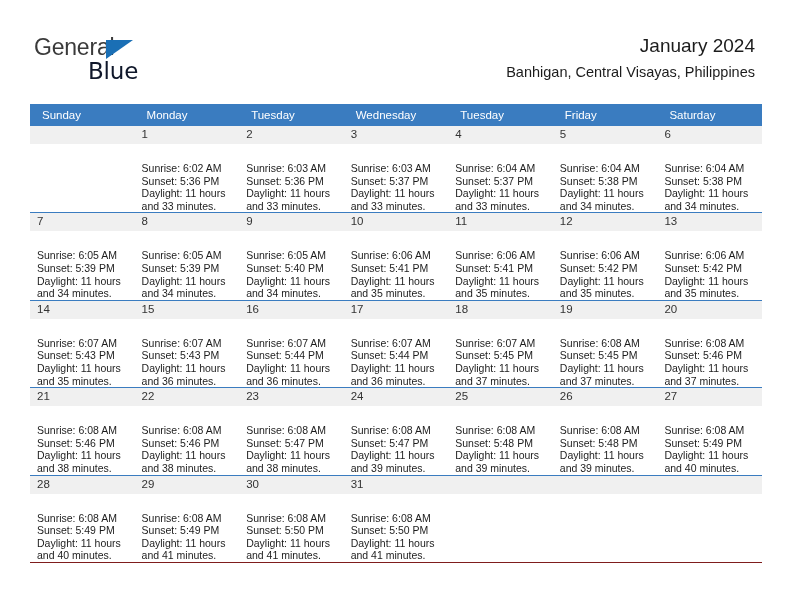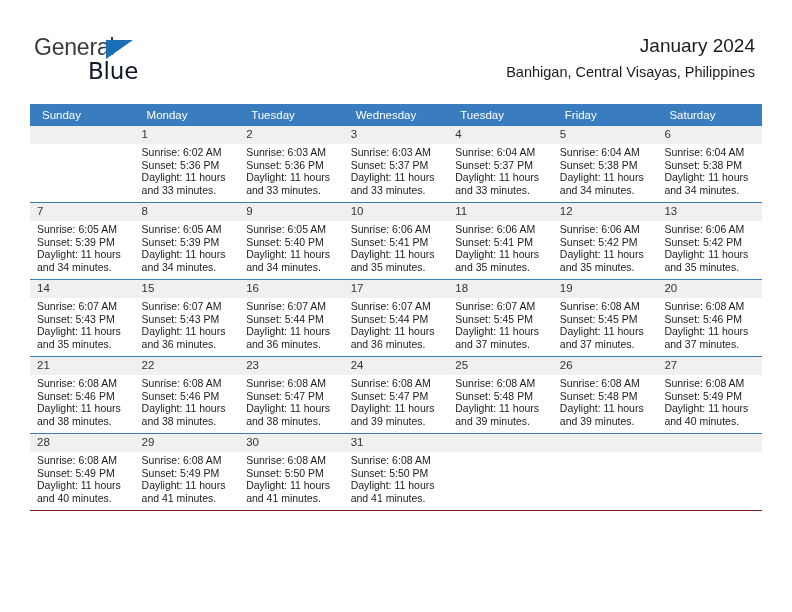--- a/index.html
+++ b/index.html
@@ -125,21 +125,21 @@
     line-height: 15px;
     font-size: 11.5px;
     color: #333333;
     padding: 1px 0 2px 7px;
   }
   td.empty .daynum {
     background: #f0f0f0;
     color: transparent;
   }
   .dayinfo {
-    padding: 2px 6px 0 7px;
+    padding: 18px 6px 0 7px;
     font-size: 10.5px;
     line-height: 12.6px;
     color: #1c1c1c;
   }
   .dayinfo div {
     white-space: nowrap;
   }
   .dayinfo .daylight {
     white-space: normal;
   }

